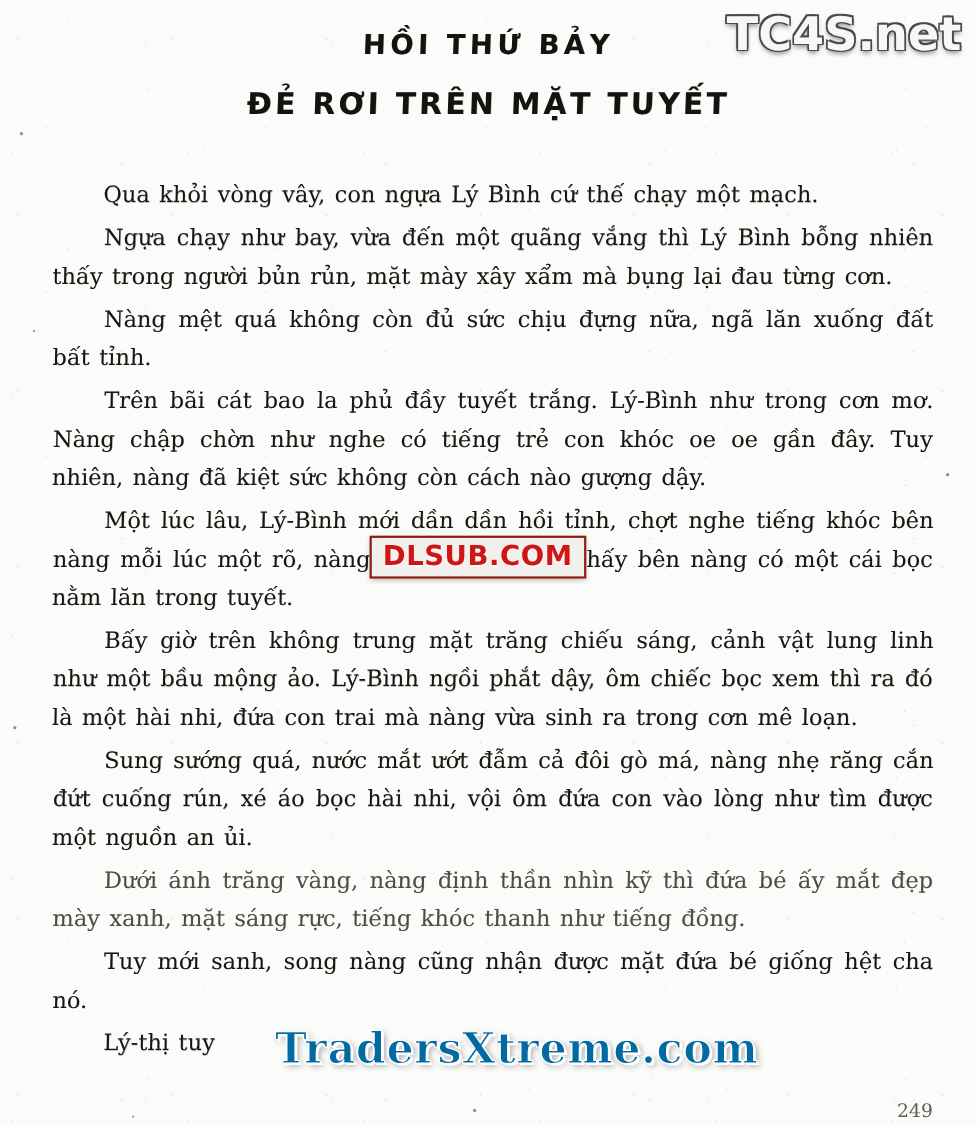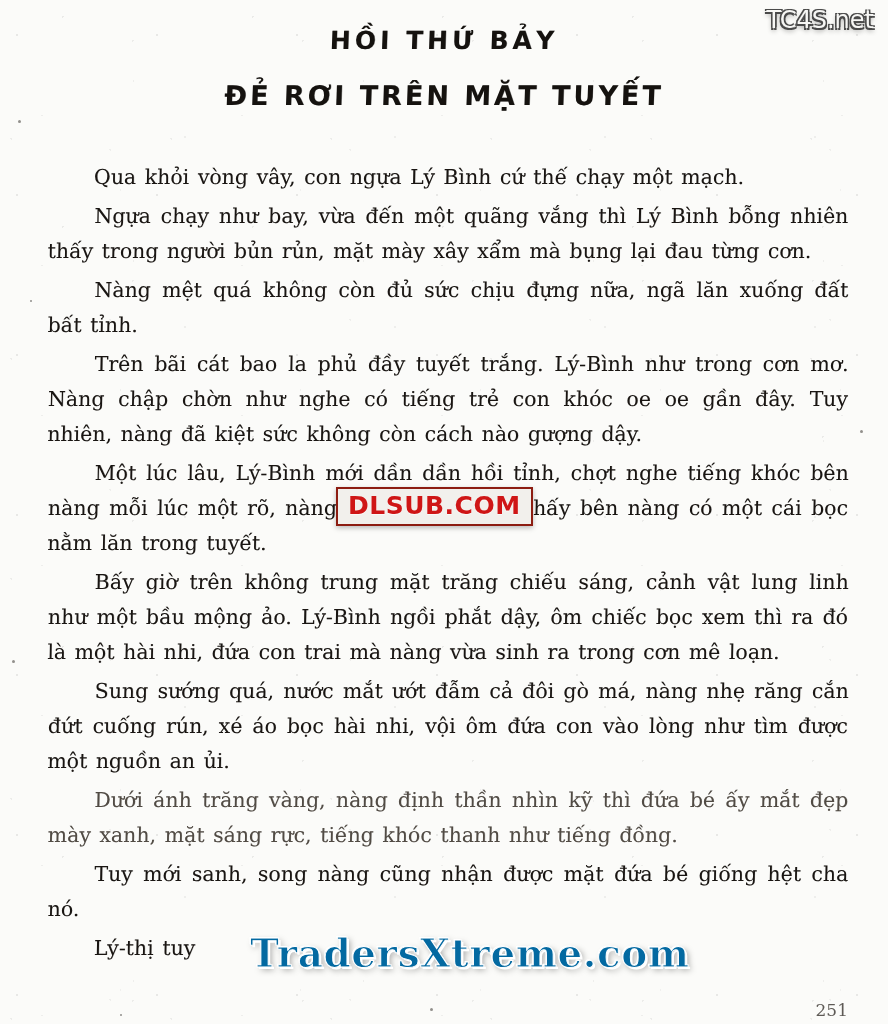--- a/index.html
+++ b/index.html
@@ -88,22 +88,22 @@
     color: #2a2520;
     opacity: .75;
   }
 
   
   .wm-tc4s {
     position: absolute;
     top: 6px;
     right: 14px;
     font-family: "DejaVu Sans", sans-serif;
-    font-weight: 400;
-    font-size: 24px;
+    font-weight: 700;
+    font-size: 42px;
     color: #f7f7f5;
     letter-spacing: 0px;
     text-shadow:
       -1.5px -1.5px 0 #4a4a4a, 1.5px -1.5px 0 #4a4a4a,
       -1.5px 1.5px 0 #4a4a4a, 1.5px 1.5px 0 #4a4a4a,
       0 3px 5px rgba(0,0,0,.45);
   }
 
   .wm-dlsub {
     position: absolute;
@@ -164,21 +164,21 @@
       <p class="para">Nàng mệt quá không còn đủ sức chịu đựng nữa, ngã lăn xuống đất bất tỉnh.</p>
       <p class="para">Trên bãi cát bao la phủ đầy tuyết trắng. Lý-Bình như trong cơn mơ. Nàng chập chờn như nghe có tiếng trẻ con khóc oe oe gần đây. Tuy nhiên, nàng đã kiệt sức không còn cách nào gượng dậy.</p>
       <p class="para">Một lúc lâu, Lý-Bình mới dần dần hồi tỉnh, chợt nghe tiếng khóc bên nàng mỗi lúc một rõ, nàng ngẩng đầu nhìn thấy bên nàng có một cái bọc nằm lăn trong tuyết.</p>
       <p class="para">Bấy giờ trên không trung mặt trăng chiếu sáng, cảnh vật lung linh như một bầu mộng ảo. Lý-Bình ngồi phắt dậy, ôm chiếc bọc xem thì ra đó là một hài nhi, đứa con trai mà nàng vừa sinh ra trong cơn mê loạn.</p>
       <p class="para">Sung sướng quá, nước mắt ướt đẫm cả đôi gò má, nàng nhẹ răng cắn đứt cuống rún, xé áo bọc hài nhi, vội ôm đứa con vào lòng như tìm được một nguồn an ủi.</p>
       <p class="para faded">Dưới ánh trăng vàng, nàng định thần nhìn kỹ thì đứa bé ấy mắt đẹp mày xanh, mặt sáng rực, tiếng khóc thanh như tiếng đồng.</p>
       <p class="para">Tuy mới sanh, song nàng cũng nhận được mặt đứa bé giống hệt cha nó.</p>
       <p class="para">Lý-thị tuy</p>
     </div>
 
-    <div class="page-number">251</div>
+    <div class="page-number">249</div>
   </div>
 
   <div class="speckle" style="left:18px;  top:120px; width:3px; height:3px;"></div>
   <div class="speckle" style="left:30px;  top:300px; width:2px; height:2px;"></div>
   <div class="speckle" style="left:12px;  top:660px; width:3px; height:3px;"></div>
   <div class="speckle" style="left:860px; top:430px; width:3px; height:3px;"></div>
   <div class="speckle" style="left:845px; top:880px; width:2px; height:2px;"></div>
   <div class="speckle" style="left:430px; top:1008px; width:3px; height:3px;"></div>
   <div class="speckle" style="left:120px; top:1014px; width:2px; height:2px;"></div>
 

